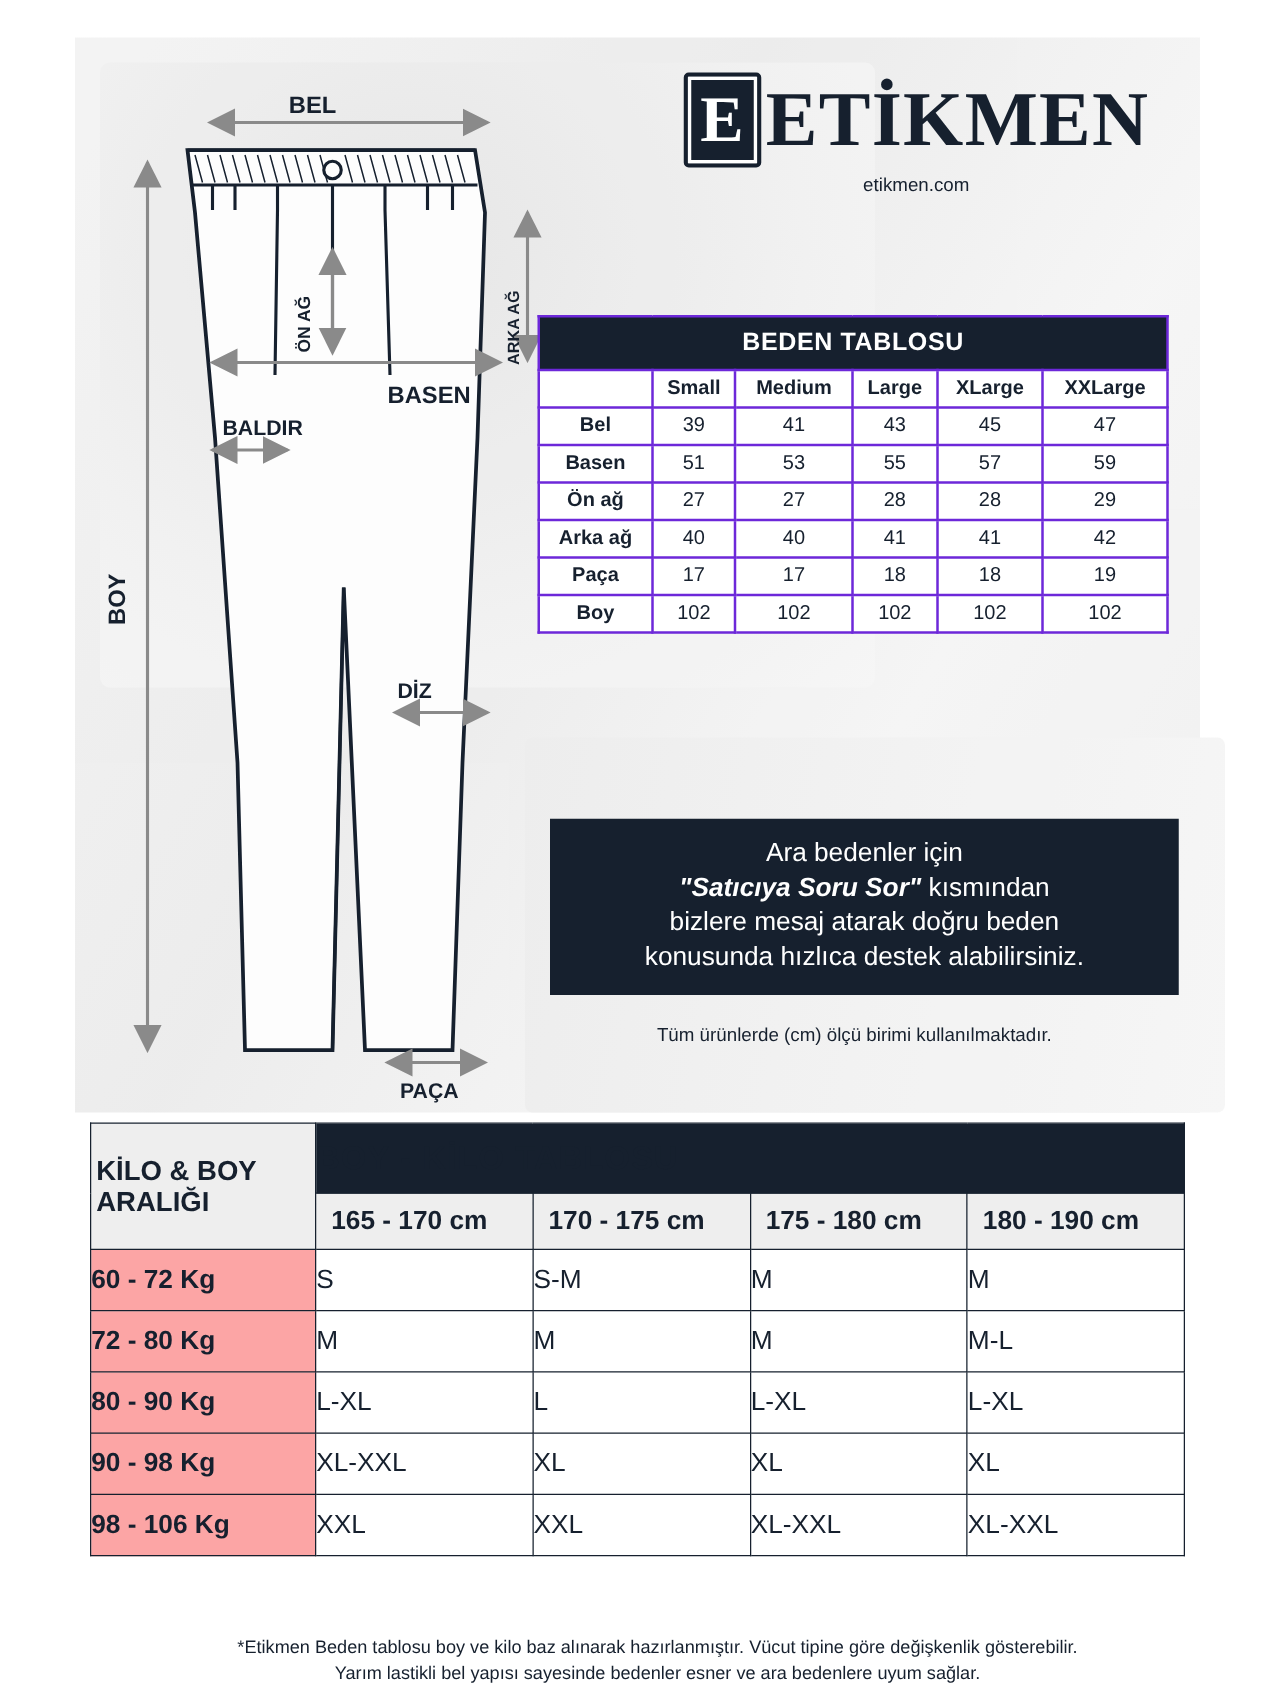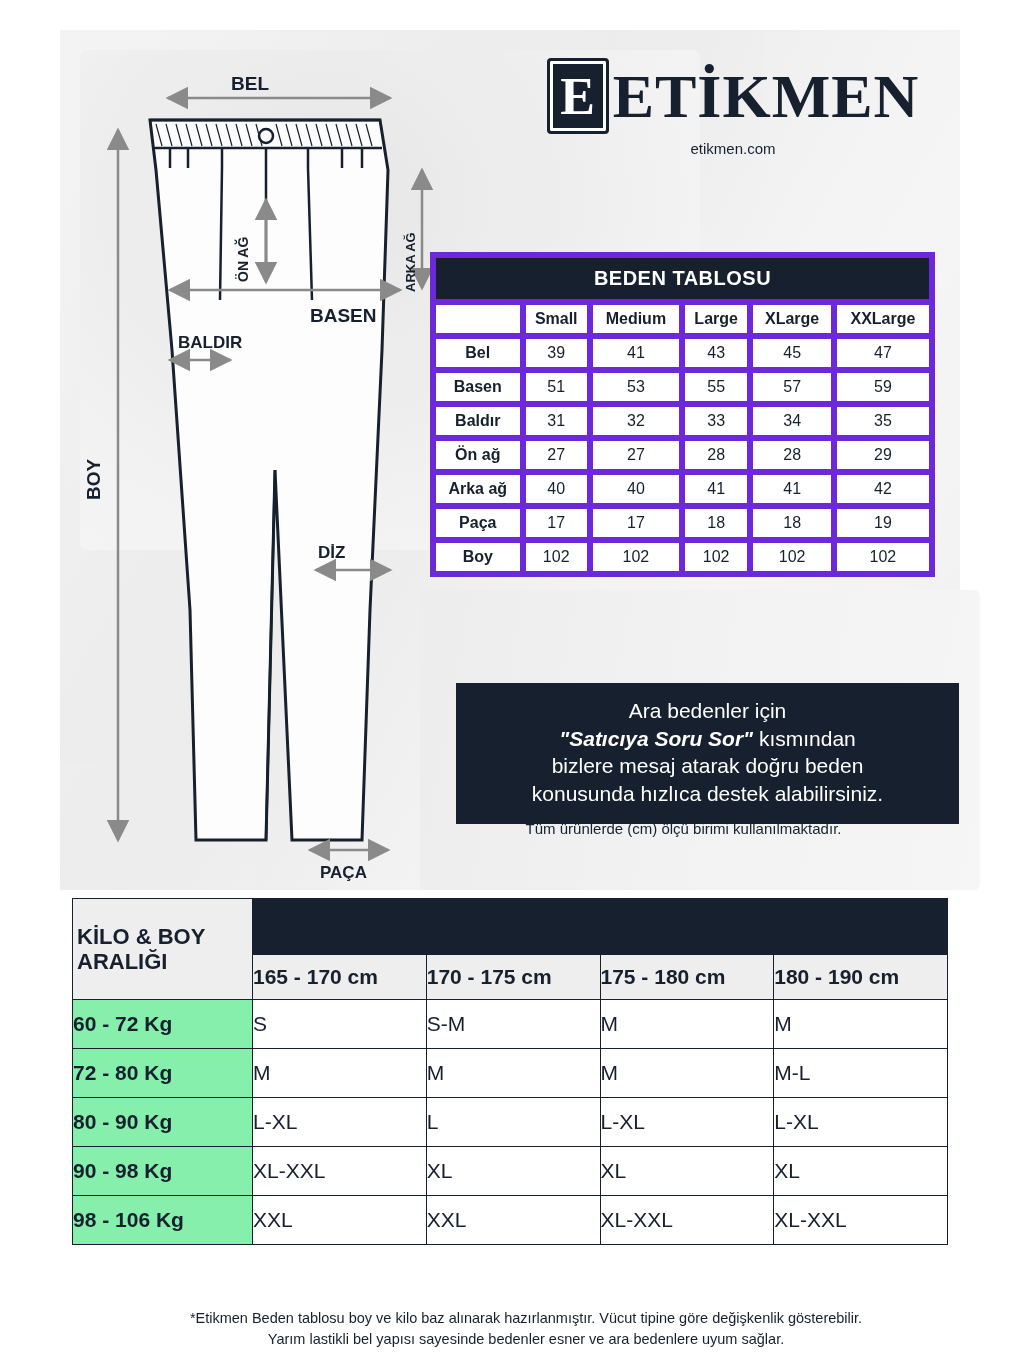--- a/index.html
+++ b/index.html
@@ -52,54 +52,53 @@
   .drawing{ position:absolute; left:70px; top:50px; width:430px; height:850px; }
 
   
   .size-table{ position:absolute; left:430px; top:252px; width:505px; }
   .size-table table{ border-collapse:collapse; width:100%; }
   .size-table .title-row td{
     background:#16202e; color:#fff; font-size:20px; font-weight:bold;
     text-align:center; padding:9px 0; letter-spacing:.5px;
   }
   .size-table th, .size-table td{
-    border:6px solid #6d28d9; font-size:16px; text-align:center; padding:5px 0;
+    border:2px solid #6d28d9; font-size:16px; text-align:center; padding:5px 0;
     background:#fff; color:#16202e;
   }
   .size-table th{ font-weight:bold; }
   .size-table td.rowhead{ font-weight:bold; text-align:center; }
 
   
   .note-box{
-    position:absolute; left:456px; top:655px; width:503px;
+    position:absolute; left:440px; top:655px; width:503px;
     background:#16202e; color:#fff; text-align:center;
     padding:14px 16px 16px; line-height:1.32;
     font-size:21px;
-    margin-top:28px;
   }
   .note-box .em{ font-style:italic; font-weight:bold; }
   .note-unit{
     position:absolute; left:432px; top:820px; width:503px; text-align:center;
     font-size:15px; color:#16202e;
   }
 
   
   .bk-table{ position:absolute; left:72px; top:898px; width:876px; }
   .bk-table table{ border-collapse:collapse; width:100%; position:relative; z-index:2;}
   .bk-table td{ border:1px solid #16202e; text-align:left; color:#16202e; }
   .bk-title{
     background:#16202e; color:#fff; font-size:26px; font-weight:bold; letter-spacing:1px;
     padding:12px 0;
   }
   .bk-corner{
     background:#eeeeee; font-size:22px; font-weight:bold; line-height:1.15; padding:8px 4px;
     width:180px;
   }
-  .bk-colhead{ background:#eeeeee; font-size:21px; font-weight:bold; padding:10px 0; }
-  .bk-rowhead{ background:#86efac; font-size:21px; font-weight:bold; padding:12px 0; }
+  .bk-colhead{ background:#eeeeee; font-size:21px; font-weight:bold; padding:10px 12px; }
+  .bk-rowhead{ background:#fca5a5; font-size:21px; font-weight:bold; padding:12px 0; }
   .bk-cell{ background:#fff; font-size:21px; padding:12px 0; }
   .watermark{
     position:absolute; left:180px; top:20px; width:700px; height:330px;
     z-index:1; pointer-events:none; overflow:hidden;
     color:#e6e6e6; font-family:"Liberation Serif", serif; font-weight:bold;
     font-size:42px; letter-spacing:2px; line-height:66px;
   }
 
   .footnote{
     position:absolute; left:76px; top:1308px; width:900px; text-align:center;
@@ -196,28 +195,20 @@
         </tr>
         <tr>
           <td class="rowhead">Basen</td>
           <td>51</td>
           <td>53</td>
           <td>55</td>
           <td>57</td>
           <td>59</td>
         </tr>
         <tr>
-          <td class="rowhead">Baldır</td>
-          <td>31</td>
-          <td>32</td>
-          <td>33</td>
-          <td>34</td>
-          <td>35</td>
-        </tr>
-        <tr>
           <td class="rowhead">Ön ağ</td>
           <td>27</td>
           <td>27</td>
           <td>28</td>
           <td>28</td>
           <td>29</td>
         </tr>
         <tr>
           <td class="rowhead">Arka ağ</td>
           <td>40</td>

